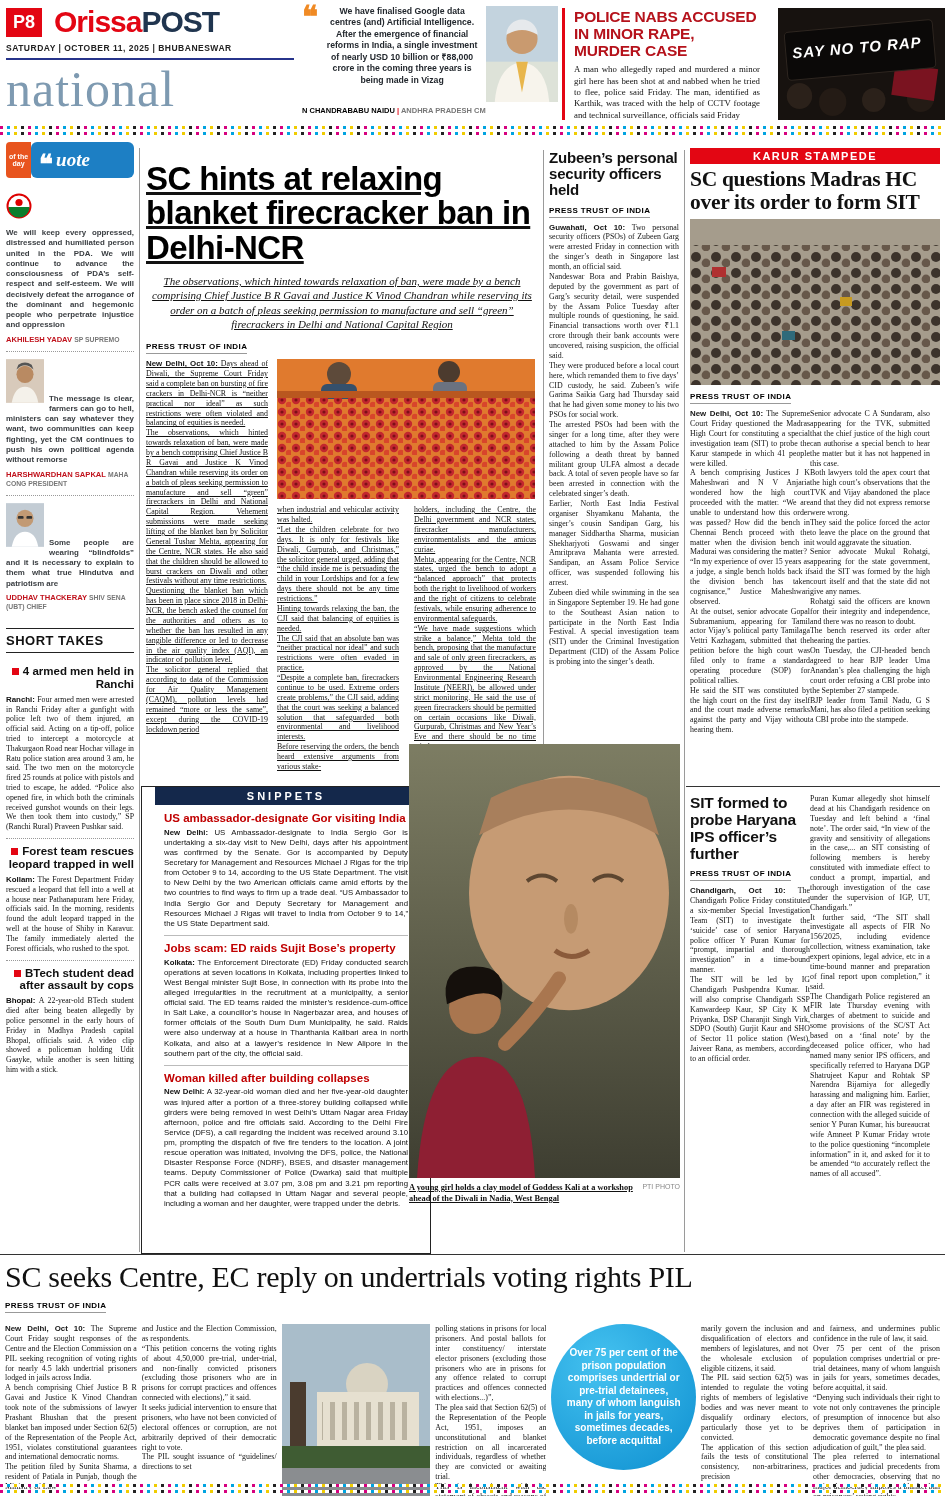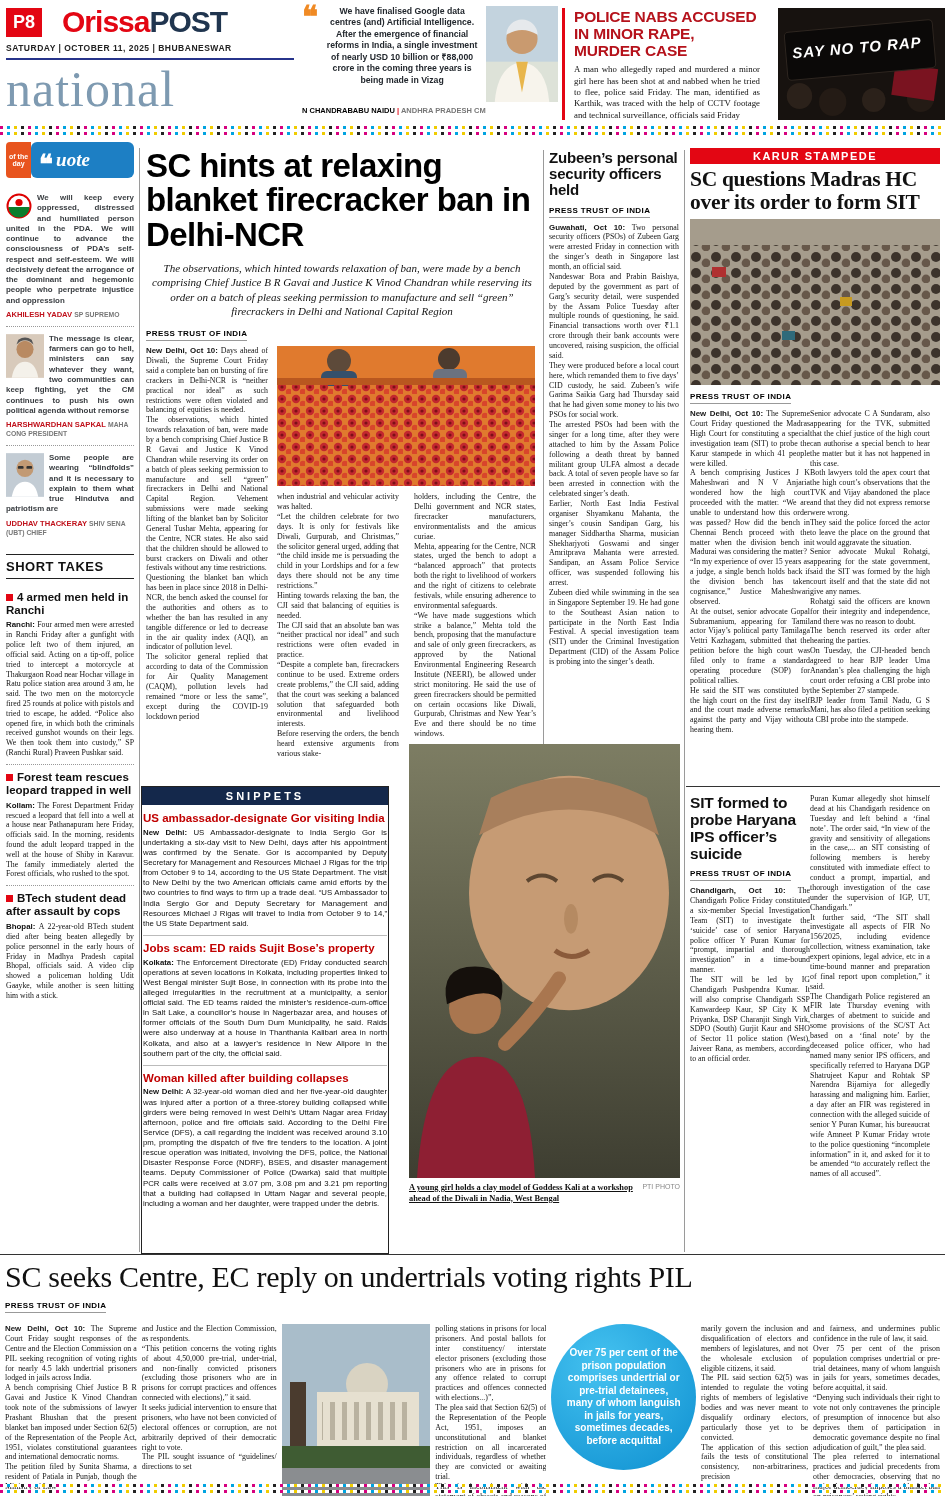--- a/index.html
+++ b/index.html
@@ -33,48 +33,48 @@
   .dots{height:3px;background-image:repeating-linear-gradient(90deg,#d6007f 0 3px,#fff 3px 7px,#00a3e0 7px 10px,#fff 10px 14px,#f0cc00 14px 17px,#fff 17px 21px,#222 21px 24px,#fff 24px 28px);}
   .dots+.dots{margin-top:3px;}
   
   .qod-badge{display:flex;align-items:stretch;height:36px;margin-bottom:8px;}
   .qod-ribbon{background:#e8541e;color:#fff;font:bold 7px "Liberation Sans",sans-serif;text-align:center;
               padding:4px 3px;border-radius:4px 0 0 4px;display:flex;flex-direction:column;justify-content:center;}
   .qod-box{background:#1d7fc4;color:#fff;border-radius:6px;display:flex;align-items:center;padding:0 8px;flex:1;}
   .qod-mark{font:bold 26px "Liberation Serif",serif;line-height:.4;margin-right:3px;margin-top:10px;}
   .qod-word{font:bold italic 19px "Liberation Serif",serif;}
   .qitem{border-bottom:1px dotted #999;padding:7px 0;}
-  .qtext{font:bold 7.9px "Liberation Sans",sans-serif;color:#3a3e42;line-height:1.3;text-align:justify;}
+  .qtext{font:bold 7.9px "Liberation Sans",sans-serif;color:#3a3e42;line-height:1.3;text-align:justify;margin-top:35px;}
   .qwho{font:bold 7.6px "Liberation Sans",sans-serif;color:#c0121c;margin-top:4px;}
   .qrole{font:bold 6.8px "Liberation Sans",sans-serif;color:#777;}
   .qphoto{float:left;margin:0 5px 2px 0;}
   .st-title{font:bold 13px "Liberation Sans",sans-serif;letter-spacing:.5px;border-top:1.5px solid #222;
             border-bottom:1.5px solid #222;padding:4px 0;margin:10px 0 6px 0;}
   .st-item{border-bottom:1px dotted #999;padding:6px 0;}
-  .st-head{font:bold 11.5px "Liberation Sans",sans-serif;line-height:1.12;margin-bottom:4px;}
+  .st-head{font:bold 11.5px "Liberation Sans",sans-serif;line-height:1.12;margin-bottom:4px;text-align:right;}
   .bullet{display:inline-block;width:7px;height:7px;background:#e30613;margin-right:4px;}
   .st-body{font-size:7.8px;line-height:1.26;text-align:justify;}
   
   .ms-head{font:bold 33px "Liberation Sans",sans-serif;line-height:1.04;letter-spacing:-.6px;color:#000;}
   .ms-deck{font:italic 11px "Liberation Serif",serif;text-align:center;line-height:1.3;margin:9px 6px 4px 6px;color:#111;}
   .ms-body{display:flex;gap:9px;}
   .ms-col1{width:122px;height:432px;}
   .ms-right{flex:1;}
   .ms-cols2{display:flex;gap:15px;margin-top:6px;}
   .ms-cols2>div{width:122px;height:288px;}
   
   .zb-head{font:bold 15px "Liberation Sans",sans-serif;line-height:1.08;letter-spacing:-.2px;}
   
   .kicker{background:#e30613;color:#fff;font:bold 11px "Liberation Sans",sans-serif;letter-spacing:1.5px;
           text-align:center;padding:2px 0;margin-bottom:4px;}
   .kr-head{font:bold 21.5px "Liberation Serif",serif;line-height:1.05;letter-spacing:-.3px;margin-bottom:6px;}
   .two-col{display:flex;}
   .two-col>div{width:120px;overflow:hidden;}
   
-  .snips{border:1.5px solid #222;padding:7px 1px;background:#fff;}
+  .snips{border:1.5px solid #222;padding:7px 22px;background:#fff;}
   .snips-title{background:#14284b;color:#fff;font:bold 11px "Liberation Sans",sans-serif;letter-spacing:3px;
                text-align:center;padding:3px 0;margin:-7px -9px 7px -9px;}
   .sn-head{font:bold 11.5px "Liberation Sans",sans-serif;color:#c00000;line-height:1.1;margin-bottom:3px;}
   .sn-body{font:7.8px "Liberation Sans",sans-serif;line-height:1.3;text-align:justify;}
   .sn-body .lead{font-size:7.8px;}
   .sn-div{border-top:1px solid #bbb;margin:6px 0;}
   
   .caption{font:bold 8.4px "Liberation Serif",serif;line-height:1.25;}
   .credit{font:7px "Liberation Sans",sans-serif;color:#888;float:right;margin-left:4px;}
   
@@ -89,21 +89,21 @@
   .vrule{border-left:1px solid #9a9a9a;width:0;}
   .hrule{border-top:1.5px solid #333;height:0;}
   img,svg{display:block;}
 </style>
 </head>
 <body>
 
 <div class="page">
 
   <div class="abs" style="left:6px;top:5px;width:292px;">
-    <div style="display:flex;align-items:center;gap:20px;">
+    <div style="display:flex;align-items:center;gap:12px;">
       <span class="p8">P8</span>
       <span>
         <span class="brand-o">Orissa</span><span class="brand-p">POST</span>
       </span>
     </div>
     <div class="dateline">SATURDAY | OCTOBER 11, 2025 | BHUBANESWAR</div>
     <div class="bluerule"></div>
     <div class="national">national</div>
   </div>
 
@@ -222,21 +222,21 @@
       <div class="st-head"><span class="bullet"></span><span>Forest team rescues leopard trapped in well</span></div>
       <div class="st-body"><b class="lead">Kollam:</b><span> The Forest Department Friday rescued a leopard that fell into a well at a house near Pathanapuram here Friday, officials said. In the morning, residents found the adult leopard trapped in the well at the house of Shiby in Karavur. The family immediately alerted the Forest officials, who rushed to the spot.</span></div>
     </div>
 
     <div class="st-item" style="border-bottom:none;">
       <div class="st-head"><span class="bullet"></span><span>BTech student dead after assault by cops</span></div>
       <div class="st-body"><b class="lead">Bhopal:</b><span> A 22-year-old BTech student died after being beaten allegedly by police personnel in the early hours of Friday in Madhya Pradesh capital Bhopal, officials said. A video clip showed a policeman holding Udit Gaayke, while another is seen hitting him with a stick.</span></div>
     </div>
   </div>
 
-  <div class="abs" style="left:146px;top:149px;width:392px;height:636px;overflow:hidden;">
+  <div class="abs" style="left:146px;top:162px;width:392px;height:636px;overflow:hidden;text-decoration:underline;">
     <div class="ms-head">SC hints at relaxing blanket firecracker ban in Delhi-NCR</div>
     <div class="ms-deck">The observations, which hinted towards relaxation of ban, were made by a bench comprising Chief Justice B R Gavai and Justice K Vinod Chandran while reserving its order on a batch of pleas seeking permission to manufacture and sell “green” firecrackers in Delhi and National Capital Region</div>
     <div class="byline">PRESS TRUST OF INDIA</div>
     <div class="ms-body">
       <div class="ms-col1 jtext"><b class="lead">New Delhi, Oct 10:</b><span> Days ahead of Diwali, the Supreme Court Friday said a complete ban on bursting of fire crackers in Delhi-NCR is “neither practical nor ideal” as such restrictions were often violated and balancing of equities is needed.
 The observations, which hinted towards relaxation of ban, were made by a bench comprising Chief Justice B R Gavai and Justice K Vinod Chandran while reserving its order on a batch of pleas seeking permission to manufacture and sell “green” firecrackers in Delhi and National Capital Region. Vehement submissions were made seeking lifting of the blanket ban by Solicitor General Tushar Mehta, appearing for the Centre, NCR states. He also said that the children should be allowed to burst crackers on Diwali and other festivals without any time restrictions.
 Questioning the blanket ban which has been in place since 2018 in Delhi-NCR, the bench asked the counsel for the authorities and others as to whether the ban has resulted in any tangible difference or led to decrease in the air quality index (AQI), an indicator of pollution level.
 The solicitor general replied that according to data of the Commission for Air Quality Management (CAQM), pollution levels had remained “more or less the same”, except during the COVID-19 lockdown period</span></div>
       <div class="ms-right">
         <div>
@@ -364,21 +364,21 @@
     </div>
     <div class="caption" style="margin-top:5px;">
       <span class="credit">PTI PHOTO</span>
       <span>A young girl holds a clay model of Goddess Kali at a workshop ahead of the Diwali in Nadia, West Bengal</span>
     </div>
   </div>
 
   <div class="abs" style="left:690px;top:794px;width:250px;height:458px;overflow:hidden;">
     <div class="two-col" style="height:458px;">
       <div style="overflow:hidden;">
-        <div class="sit-head">SIT formed to probe Haryana IPS officer’s suicide</div>
+        <div class="sit-head">SIT formed to probe Haryana IPS officer’s further</div>
         <div class="byline">PRESS TRUST OF INDIA</div>
         <div class="jtext"><b class="lead">Chandigarh, Oct 10:</b><span> The Chandigarh Police Friday constituted a six-member Special Investigation Team (SIT) to investigate the ‘suicide’ case of senior Haryana police officer Y Puran Kumar for “prompt, impartial and thorough investigation” in a time-bound manner.
 The SIT will be led by IG Chandigarh Pushpendra Kumar. It will also comprise Chandigarh SSP Kanwardeep Kaur, SP City K M Priyanka, DSP Charanjit Singh Virk, SDPO (South) Gurjit Kaur and SHO of Sector 11 police station (West), Jaiveer Rana, as members, according to an official order.</span></div>
       </div>
       <div class="jtext">Puran Kumar allegedly shot himself dead at his Chandigarh residence on Tuesday and left behind a ‘final note’. The order said, “In view of the gravity and sensitivity of allegations in the case,... an SIT consisting of following members is hereby constituted with immediate effect to conduct a prompt, impartial, and thorough investigation of the case under the supervision of IGP, UT, Chandigarh.”
 It further said, “The SIT shall investigate all aspects of FIR No 156/2025, including evidence collection, witness examination, take expert opinions, legal advice, etc in a time-bound manner and preparation of final report upon completion,” it said.
 The Chandigarh Police registered an FIR late Thursday evening with charges of abetment to suicide and some provisions of the SC/ST Act based on a ‘final note’ by the deceased police officer, who had named many senior IPS officers, and specifically referred to Haryana DGP Shatrujeet Kapur and Rohtak SP Narendra Bijarniya for allegedly harassing and maligning him. Earlier, a day after an FIR was registered in connection with the alleged suicide of senior Y Puran Kumar, his bureaucrat wife Amneet P Kumar Friday wrote to the police questioning “incomplete information” in it, and asked for it to be amended “to accurately reflect the names of all accused”.</div>
     </div>
   </div>
 

